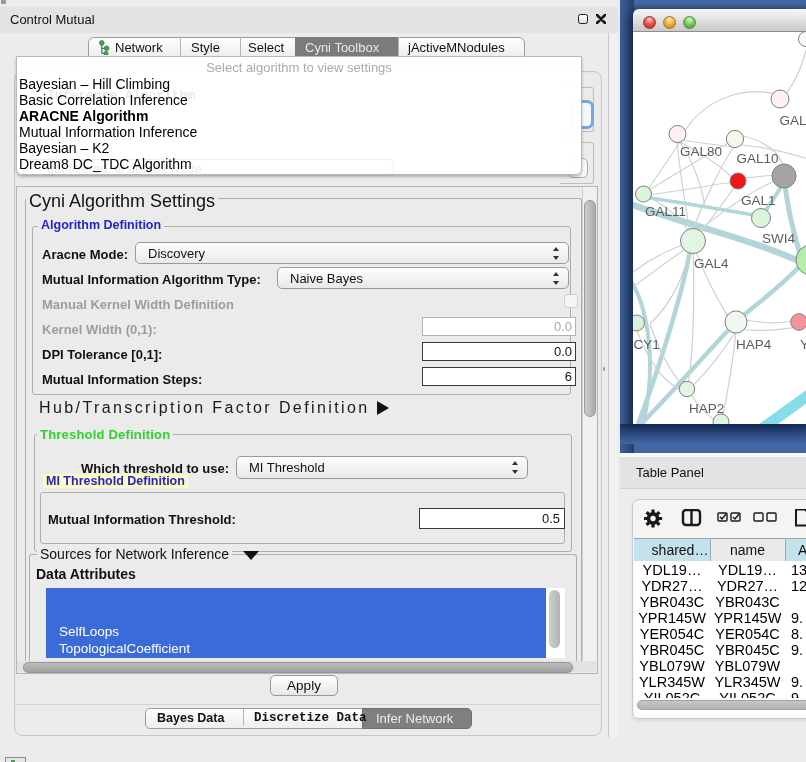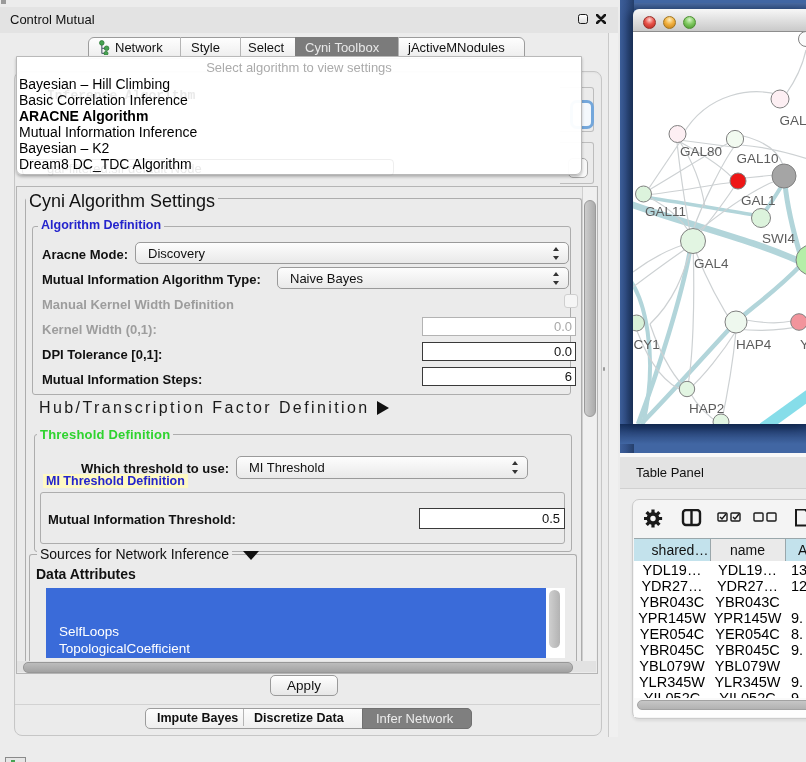--- a/index.html
+++ b/index.html
@@ -126,22 +126,22 @@
   <div class="abs" style="left:582px;top:187px;width:13px;height:474px;background:#f0f0f0;border-left:1px solid #cfcfcf;"></div>
   <div class="abs" style="left:583.5px;top:200px;width:10px;height:215px;border:1px solid #9a9a9a;border-radius:6px;background:linear-gradient(90deg,#cdcdcd,#ababab);"></div>
 
   <div class="abs" style="left:270px;top:675px;width:66px;height:19px;border:1px solid #9a9a9a;border-radius:5px;background:linear-gradient(#fefefe,#e7e7e7);text-align:center;font-size:13.5px;color:#111;line-height:19px;">Apply</div>
 
   <div class="abs" style="left:15px;top:704px;width:585px;height:1px;background:#d2d2d2;"></div>
 
   <div class="abs" style="left:145px;top:708px;width:324px;height:19px;border:1px solid #9c9c9c;border-radius:5px;background:linear-gradient(#fdfdfd,#eee);"></div>
   <div class="abs" style="left:362px;top:708px;width:108px;height:19px;border-radius:0 5px 5px 0;background:#7f7f7f;border:1px solid #707070;"></div>
   <div class="abs" style="left:243px;top:709px;width:1px;height:17px;background:#b5b5b5;"></div>
-  <div class="abs" style="left:157px;top:711px;font-size:12.5px;font-weight:bold;color:#111;">Impute Bayes</div>
-  <div class="abs" style="left:254px;top:711px;font-size:12.5px;font-weight:bold;color:#111;">Discretize Data</div>
+  <div class="abs" style="left:157px;top:711px;font-size:12.5px;font-weight:bold;color:#111;">Bayes Data</div>
+  <div class="abs" style="left:254px;top:711px;font-size:12.5px;font-weight:bold;color:#111;font-family:Liberation Mono, monospace;">Discretize Data</div>
   <div class="abs" style="left:376px;top:711px;font-size:13px;color:#ececec;">Infer Network</div>
 
   <div class="abs" style="left:5px;top:757px;width:19px;height:10px;border:1px solid #8a8a8a;background:#e6e6e6;"></div>
   <div class="abs" style="left:11px;top:760px;width:4px;height:2px;background:#47a352;"></div>
 
   <div class="abs" style="left:16px;top:56px;width:564px;height:117px;background:rgba(255,255,255,0.96);border:1px solid #b9b9b9;border-radius:0 0 6px 6px;box-shadow:0 2px 3px rgba(0,0,0,0.25);">
     <div style="position:absolute;left:0;top:3px;width:100%;text-align:center;font-size:13px;color:#ababab;">Select algorithm to view settings</div>
     <div style="position:absolute;left:30px;top:31px;font-size:13px;font-weight:bold;color:rgba(120,120,120,0.17);font-family:Liberation Mono, monospace;">Inference Algorithm</div>
     <div style="position:absolute;left:5px;top:102px;width:370px;height:15px;border:1px solid rgba(140,140,140,0.15);border-radius:4px;"></div>
     <div style="position:absolute;left:30px;top:104px;font-size:13px;color:rgba(120,120,120,0.16);">gal-filtered.sif default Node</div>

